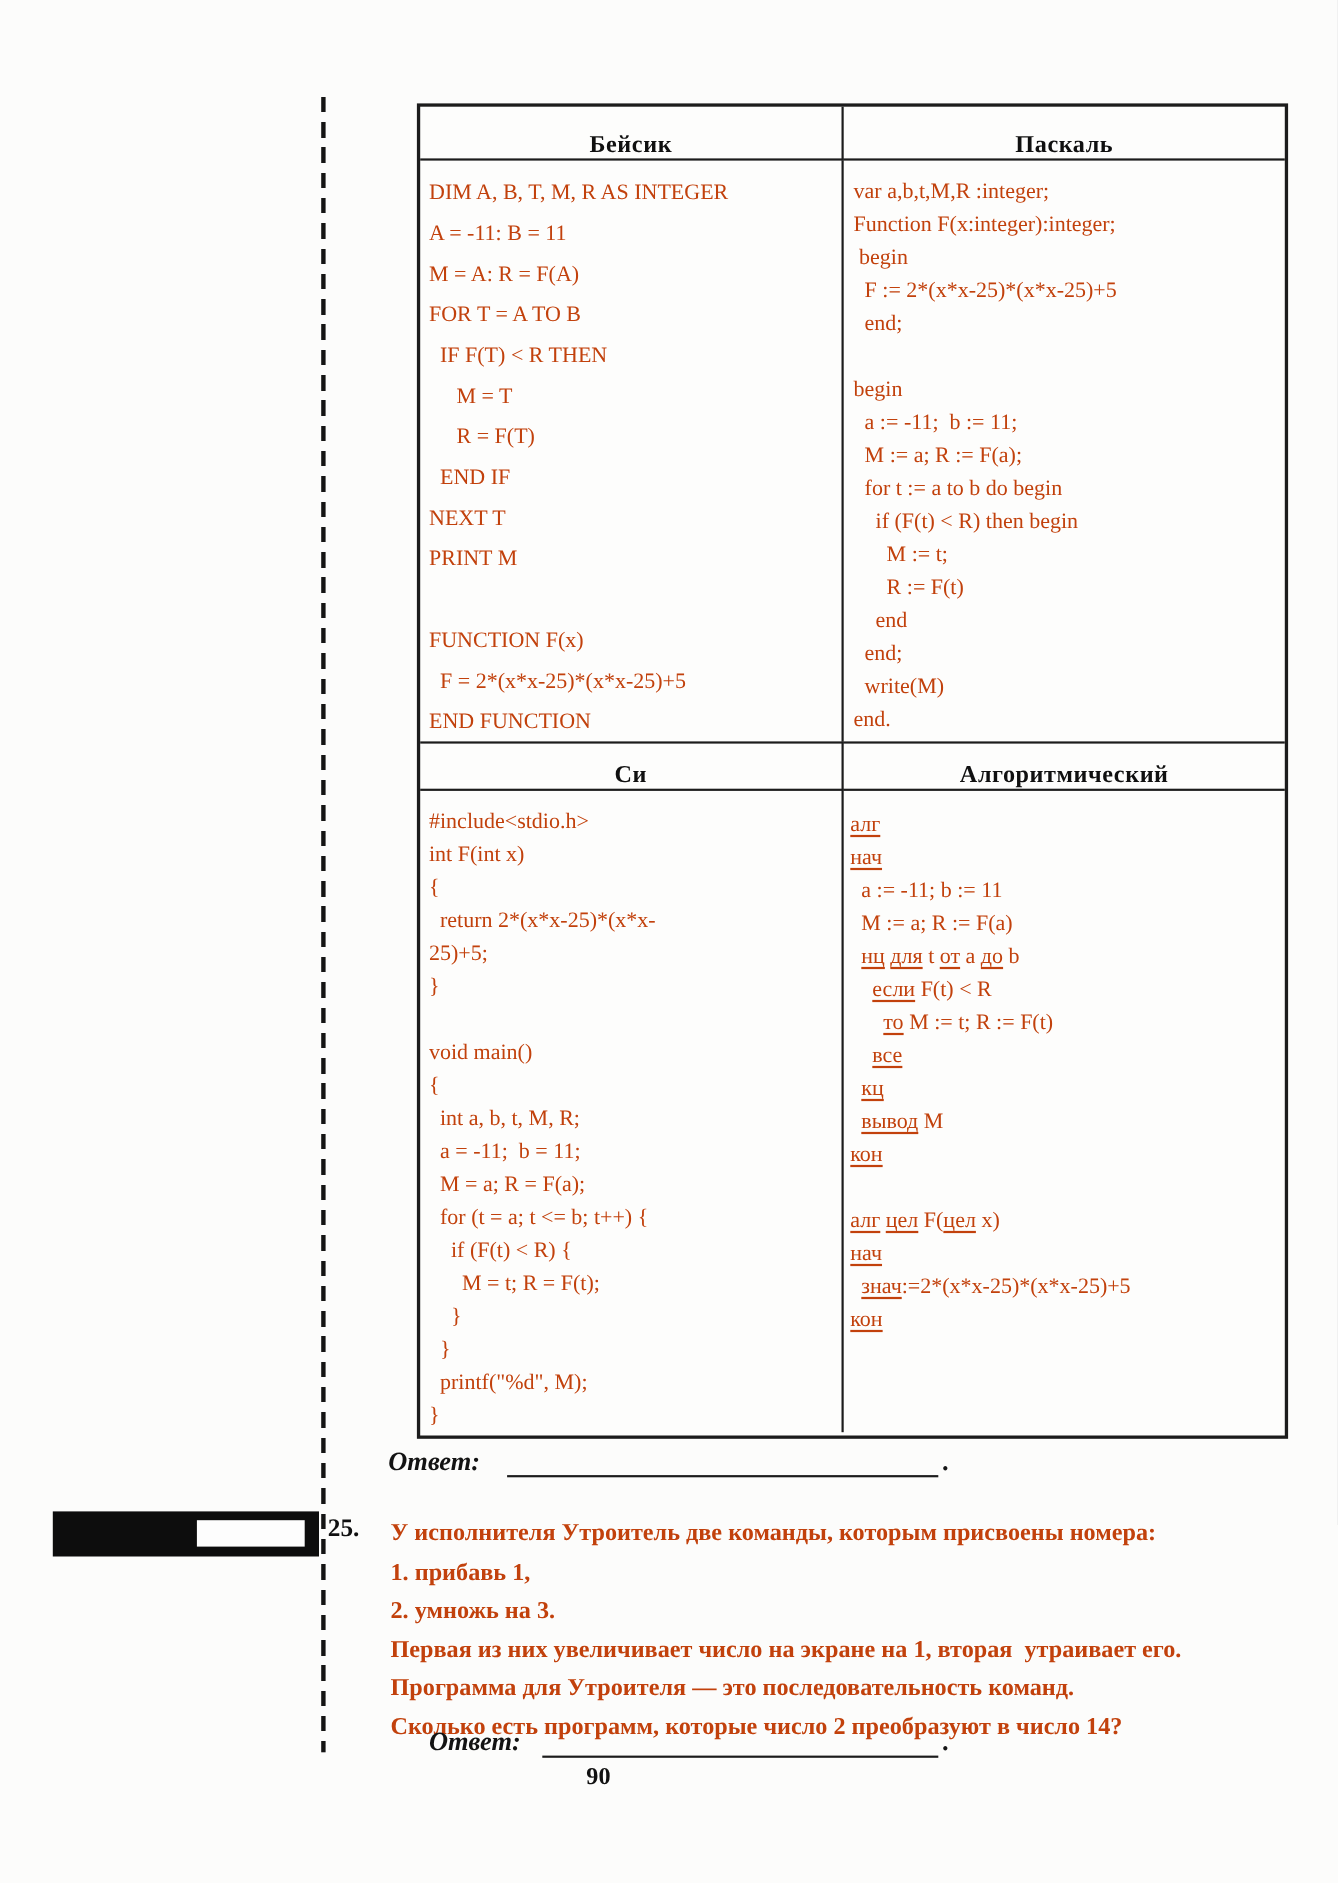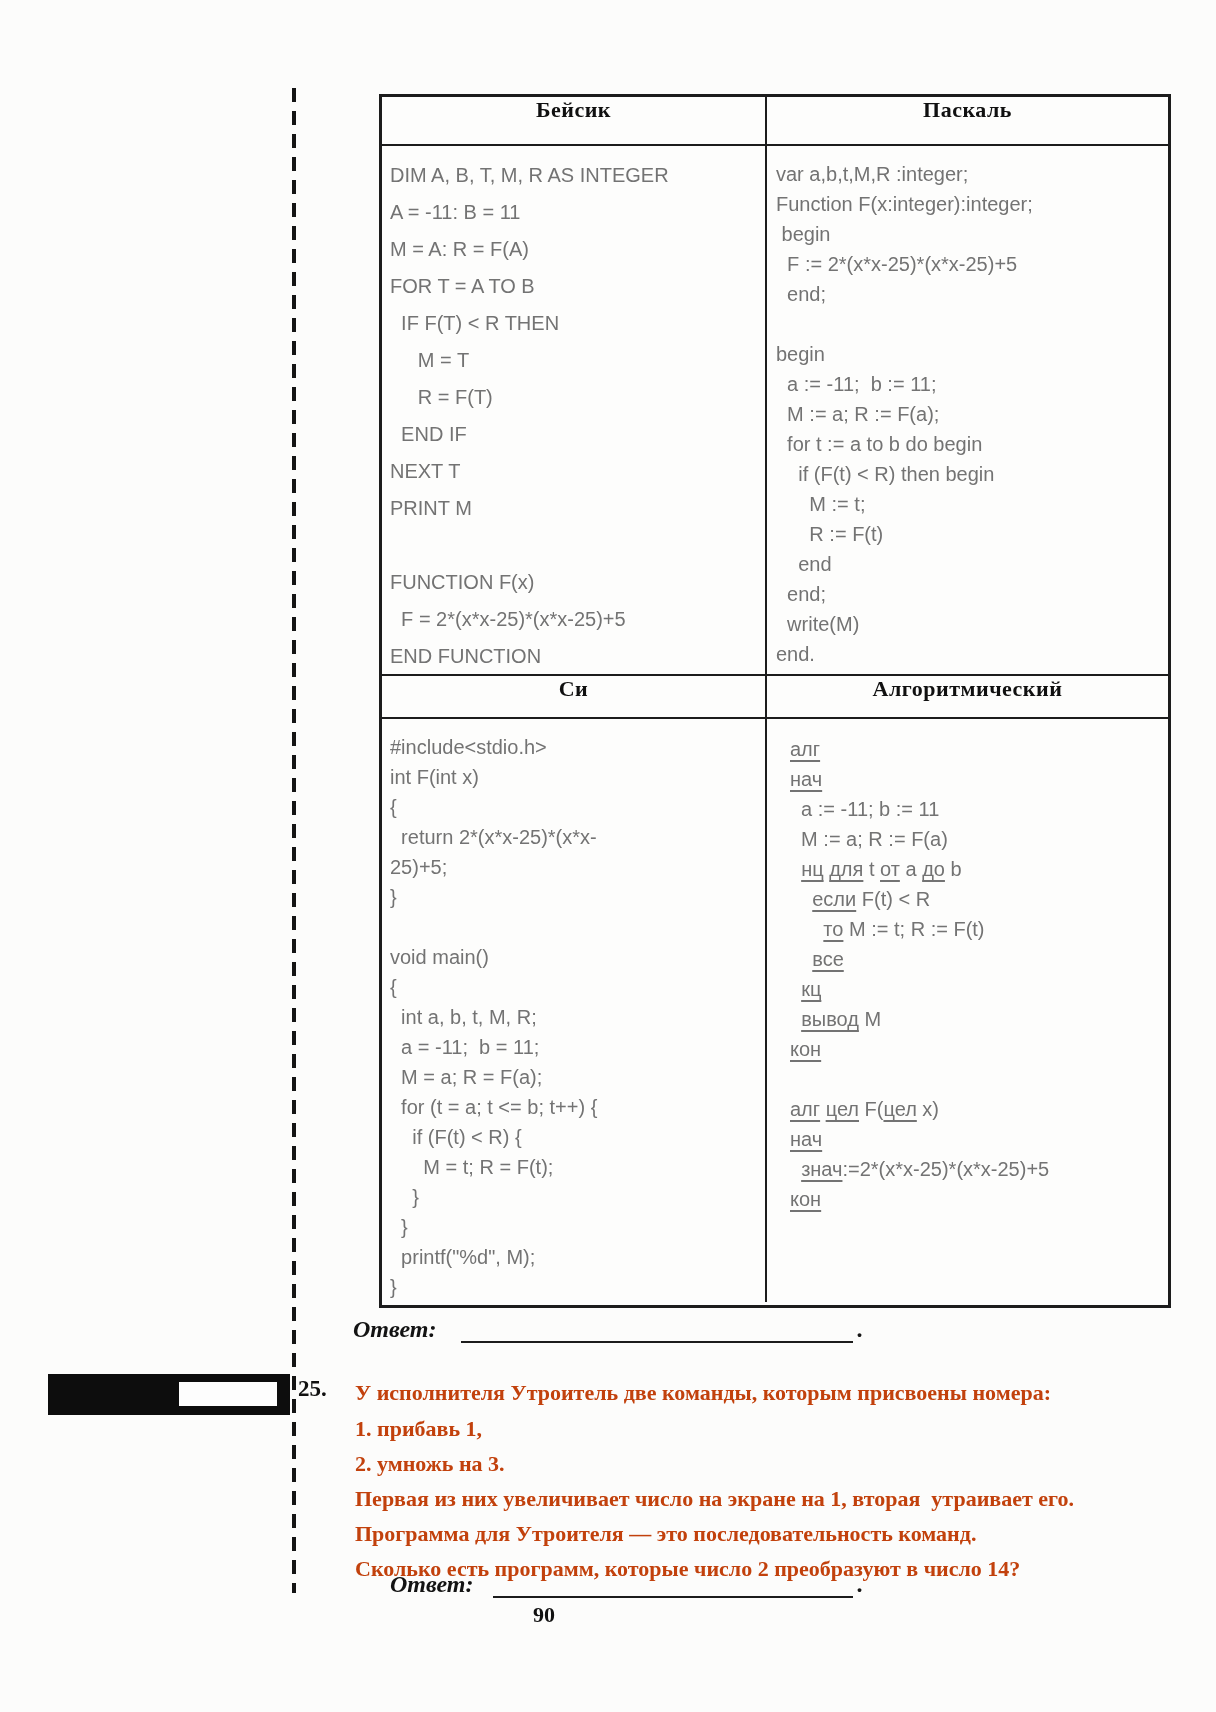--- a/index.html
+++ b/index.html
@@ -13,34 +13,34 @@
   
   .regbar{position:absolute;left:48px;top:1374px;width:242px;height:41px;background:#0d0d0d;}
   .regbar-win{position:absolute;left:131px;top:8px;width:98px;height:24px;background:#fdfdfd;}
 
   
   .qtable{position:absolute;left:379px;top:94px;width:786px;height:1208px;
     border:3px solid #1c1c1c;display:grid;grid-template-columns:385px 1fr;
     grid-template-rows:49px 528px 45px 583px;background:#fdfdfc;}
   .cell{box-sizing:border-box;overflow:hidden;}
   .colL{border-right:2.5px solid #1c1c1c;}
-  .hdr{display:flex;align-items:flex-start;justify-content:center;
+  .hdr{display:flex;align-items:flex-end;justify-content:center;
     font-weight:700;font-size:22px;letter-spacing:.5px;color:#101010;}
   .hdr1{border-bottom:2.5px solid #1c1c1c;}
   .hdr2{border-top:2.5px solid #1c1c1c;border-bottom:2.5px solid #1c1c1c;}
 
-  .code{font-family:Liberation Sans, sans-serif;font-size:20px;color:#737373;}
+  .code{font-family:Liberation Serif, serif;font-size:20px;color:#c2410c;}
   .code .cl{white-space:pre;}
   .code-basic{padding:11px 0 0 8px;}
   .code-basic .cl{height:37px;line-height:37px;}
   .code-pascal{padding:13px 0 0 9px;}
   .code-pascal .cl{height:30px;line-height:30px;}
   .code-c{padding:13px 0 0 8px;}
   .code-c .cl{height:30px;line-height:30px;}
-  .code-algo{padding:15px 0 0 23px;}
+  .code-algo{padding:15px 0 0 6px;}
   .code-algo .cl{height:30px;line-height:30px;}
   .kw{text-decoration:underline;text-decoration-thickness:2px;text-underline-offset:4px;}
 
   
   .answer{position:absolute;display:flex;align-items:center;height:32px;}
   .ans1{left:353px;top:1313px;}
   .ans2{left:390px;top:1568px;}
   .ans-label{font-style:italic;font-weight:700;font-size:24px;line-height:30px;color:#131313;}
   .ans-blank{display:inline-block;border-bottom:2.5px solid #1c1c1c;height:26px;}
   .ans1 .ans-blank{width:392px;margin-left:25px;}

